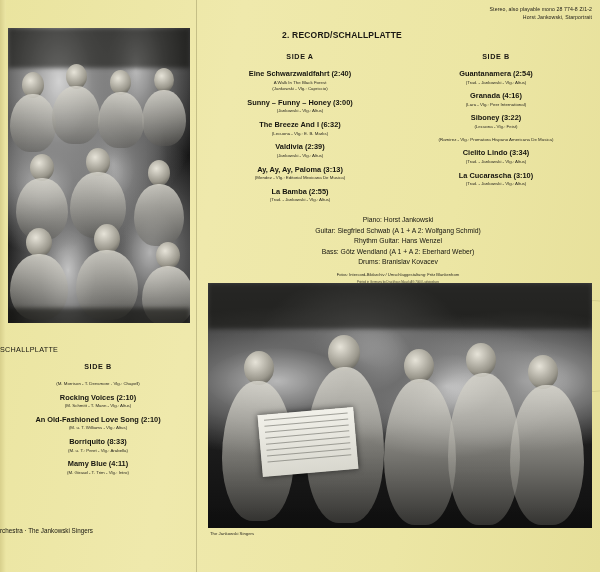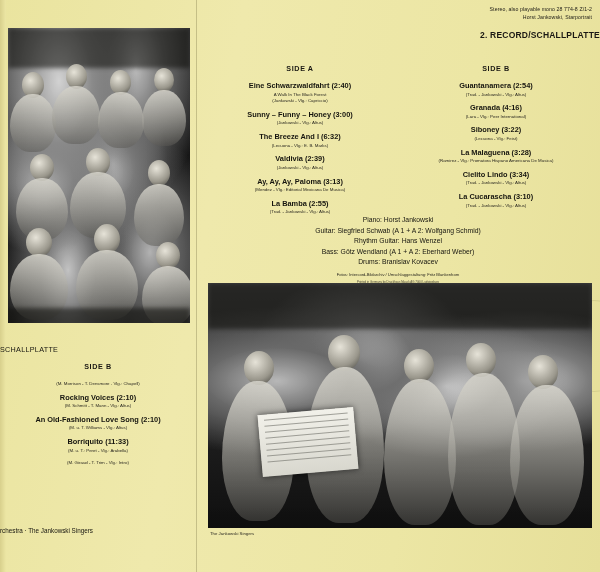--- a/index.html
+++ b/index.html
@@ -95,32 +95,32 @@
     position: absolute;
     background: rgba(12,12,10,.55);
     filter: blur(2px);
   }
 
   
   .record-title {
     position: absolute;
     left: 0; right: 0;
     top: 30px;
-    text-align: right;
+    text-align: center;
     font-size: 8.5px;
     font-weight: bold;
     color: #1a1813;
     letter-spacing: .2px;
     padding-left: 84px;
   }
 
   .tracks {
     position: absolute;
     left: 202px;
-    top: 64px;
+    top: 52px;
     width: 392px;
     display: flex;
     justify-content: center;
   }
   .col {
     width: 50%;
     text-align: center;
   }
   .side-head {
     font-size: 7.2px;
@@ -340,21 +340,20 @@
       </div>
       <div class="track">
         <div class="t-title">Granada  (4:16)</div>
         <div class="t-sub">(Lara - Vlg.: Peer International)</div>
       </div>
       <div class="track">
         <div class="t-title">Siboney  (3:22)</div>
         <div class="t-sub">(Lecuona - Vlg.: Feist)</div>
       </div>
       <div class="track">
-        <div class="t-title">La Malaguena  (3:28)</div>
         <div class="t-sub">(Ramirez - Vlg.: Promatora Hispano Americana De Musica)</div>
       </div>
       <div class="track">
         <div class="t-title">Cielito Lindo  (3:34)</div>
         <div class="t-sub">(Trad. - Jankowski - Vlg.: Altus)</div>
       </div>
       <div class="track">
         <div class="t-title">La Cucarascha  (3:10)</div>
         <div class="t-sub">(Trad. - Jankowski - Vlg.: Altus)</div>
       </div>
@@ -409,23 +408,24 @@
     </div>
     <div class="track">
       <div class="t-title">Rocking Voices  (2:10)</div>
       <div class="t-sub">(M. Schmitt - T. Mann - Vlg.: Altus)</div>
     </div>
     <div class="track">
       <div class="t-title">An Old-Fashioned Love Song  (2:10)</div>
       <div class="t-sub">(M. u. T. Williams - Vlg.: Altus)</div>
     </div>
     <div class="track">
-      <div class="t-title">Borriquito  (11:33)</div>
+      <div class="t-title">Borriquito  (8:33)</div>
       <div class="t-sub">(M. u. T.: Peret - Vlg.: Arabella)</div>
     </div>
     <div class="track">
+      <div class="t-title">Mamy Blue  (4:11)</div>
       <div class="t-sub">(M. Giraud - T. Trim - Vlg.: Intro)</div>
     </div>
   </div>
 
   <div class="left-foot">rchestra · The Jankowski Singers</div>
 
 </div>
 
 </body></html>

